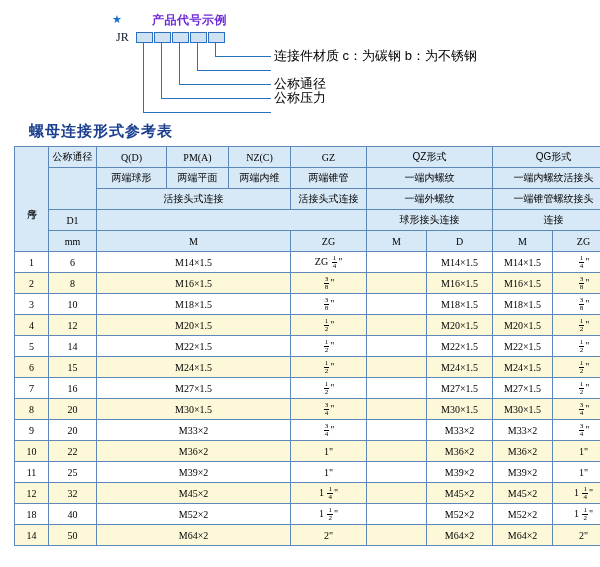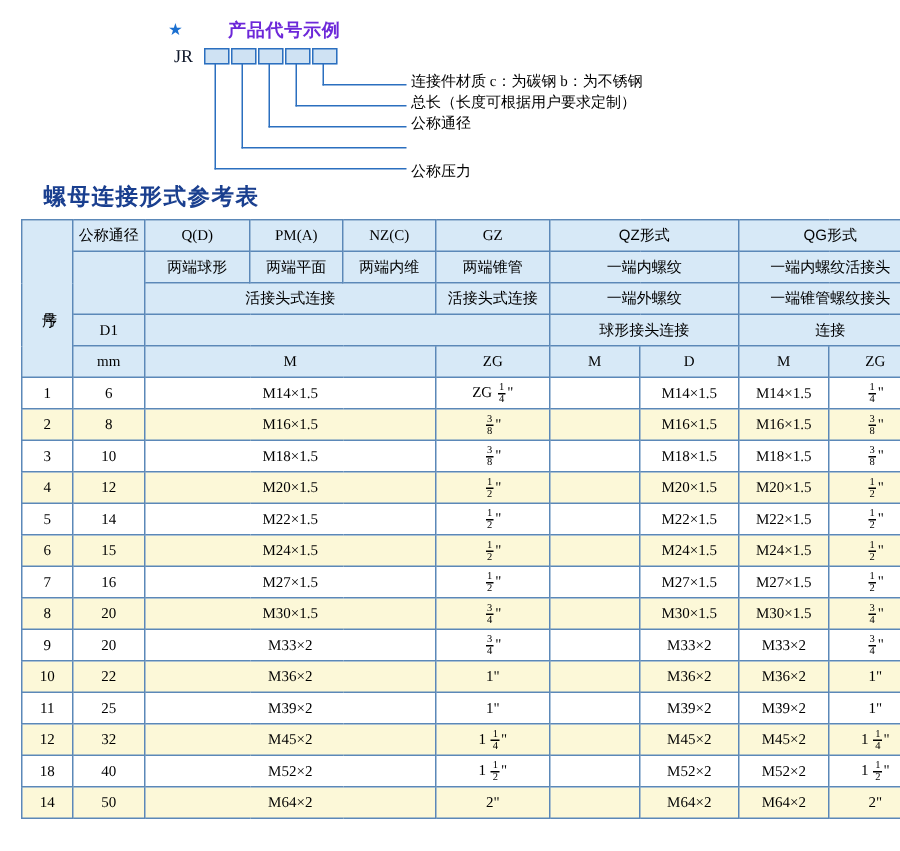--- a/index.html
+++ b/index.html
@@ -54,24 +54,23 @@
     border: 1px solid #2b6fbf;
     background: #cfe2f3;
   }
   .leader {
     position: absolute;
     border-left: 1px solid #2b6fbf;
     border-bottom: 1px solid #2b6fbf;
   }
   .legend-text {
     position: absolute;
-    font-size: 10px;
+    font-size: 13px;
     color: #000;
     white-space: nowrap;
-    font-family: Liberation Serif, serif;
   }
 
   
   #section-title {
     position: absolute;
     left: 14px;
     top: 122px;
     font-size: 15px;
     font-weight: bold;
     color: #1a3f8f;
@@ -146,23 +145,22 @@
 
   <div class="leader" style="left:197px; top:42px; width:73px; height:28px;"></div>
 
   <div class="leader" style="left:179px; top:42px; width:91px; height:42px;"></div>
 
   <div class="leader" style="left:161px; top:42px; width:109px; height:56px;"></div>
 
   <div class="leader" style="left:143px; top:42px; width:127px; height:70px;"></div>
 
   <span class="legend-text" style="left:274px; top:47px;">连接件材质  c：为碳钢  b：为不锈钢</span>
-  <span class="legend-text" style="left:274px; top:61px;">总长（长度可根据用户要求定制）</span>
   <span class="legend-text" style="left:274px; top:75px;">公称通径</span>
-  <span class="legend-text" style="left:274px; top:107px;">公称压力</span>
+  <span class="legend-text" style="left:274px; top:89px;">公称压力</span>
 </div>
 
 <div id="section-title">螺母连接形式参考表</div>
 
 <div id="tbl-wrap">
 <table class="spec">
   <colgroup>
     <col style="width:34px">
     <col style="width:48px">
     <col style="width:70px">

